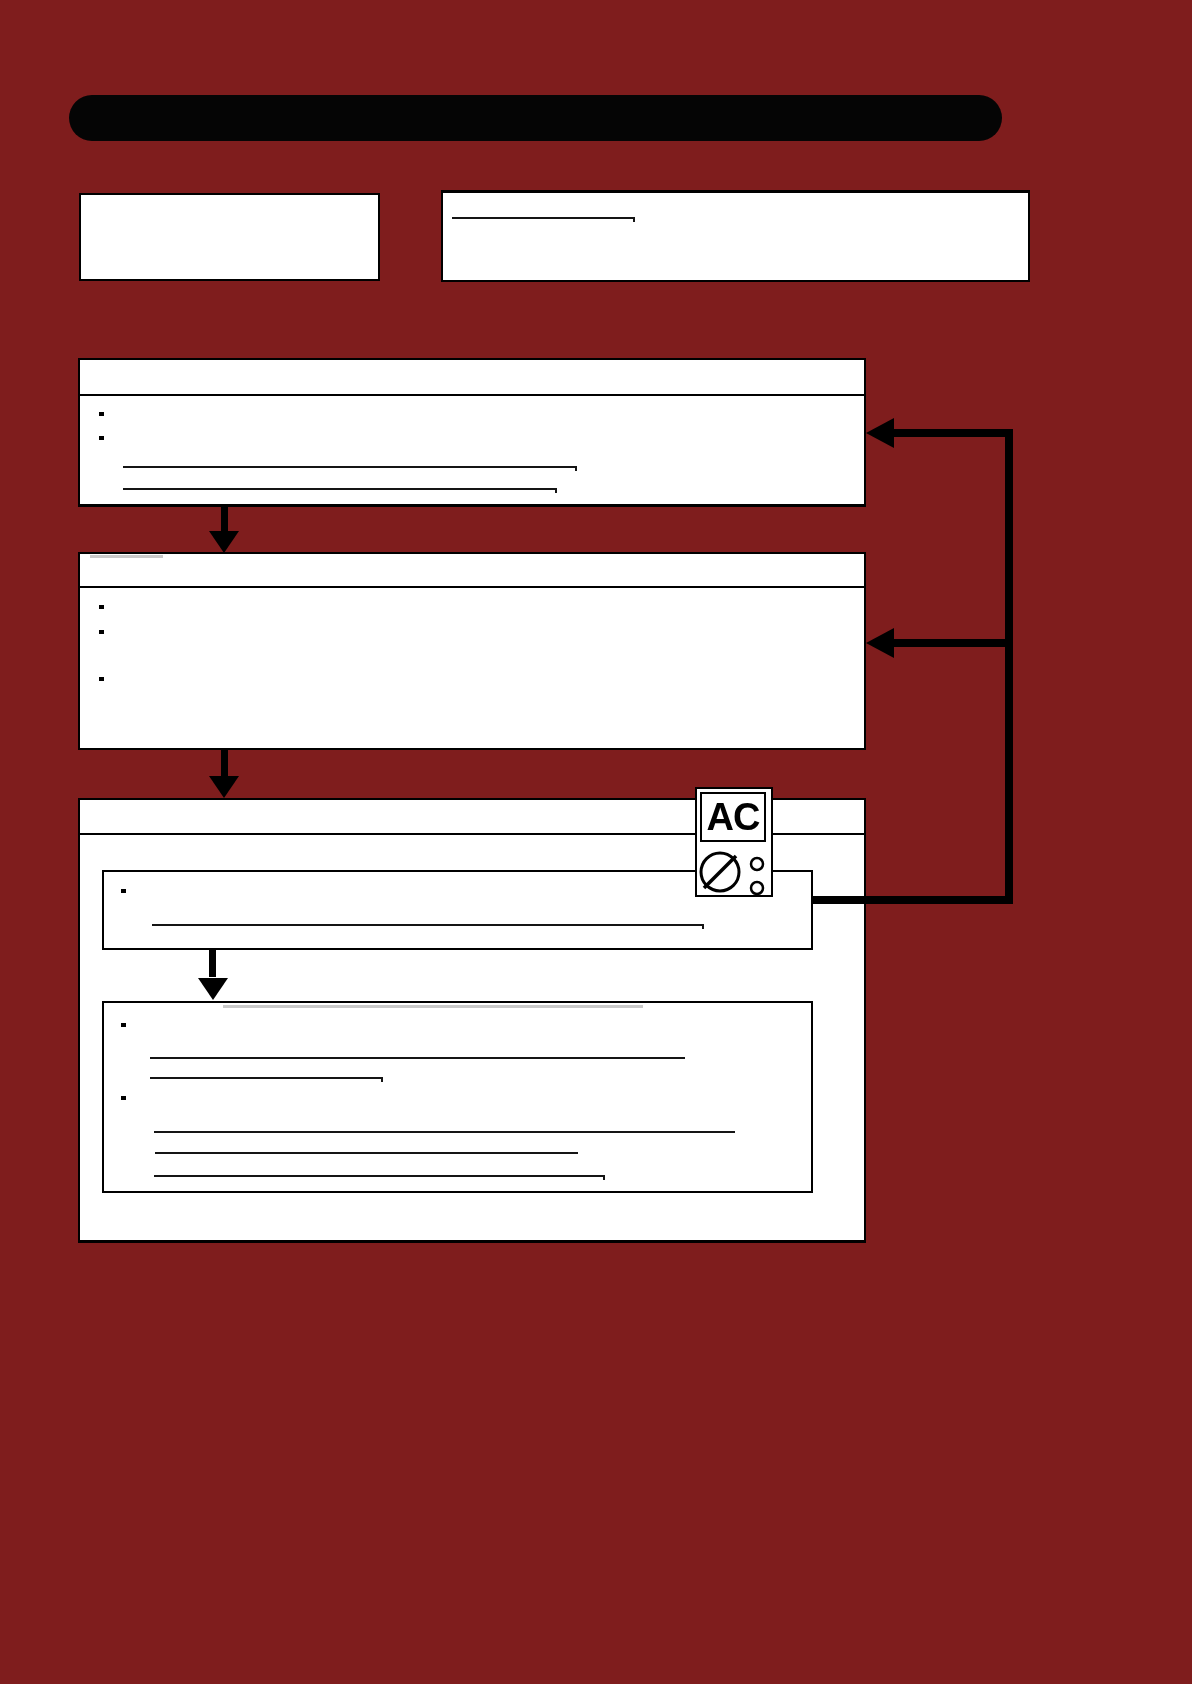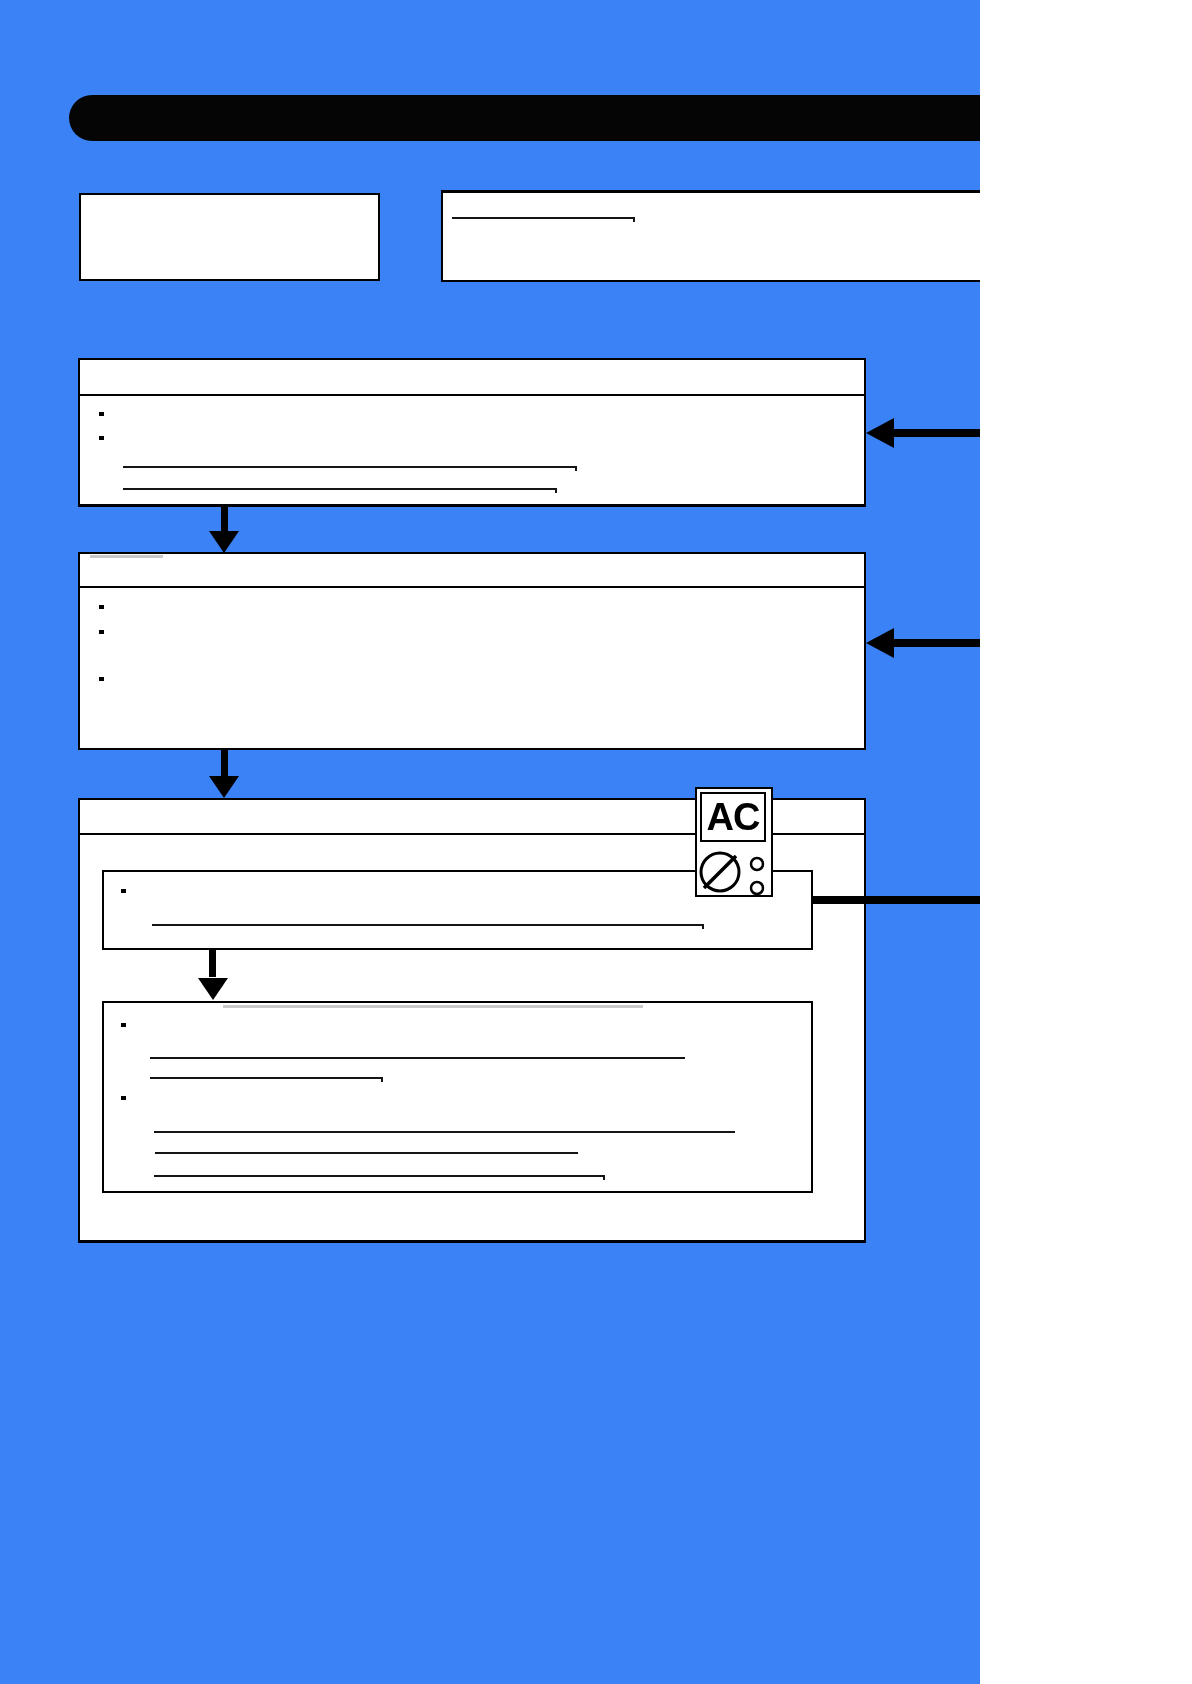--- a/index.html
+++ b/index.html
@@ -1,17 +1,17 @@
 <!DOCTYPE html>
 <html><head>
 <meta charset="utf-8">
 <style>
   html,body{margin:0;padding:0;background:#ffffff;}
   .page{
-    position:relative;width:980px;height:1684px;background:#3b82f6;
+    position:relative;width:1192px;height:1684px;background:#7f1d1d;
     font-family:"Liberation Sans",sans-serif;overflow:hidden;
   }
   
   .banner{
     position:absolute;left:69px;top:95px;width:933px;height:46px;
     background:#050505;border-radius:23px;
   }
   
   .note-left{
     position:absolute;left:79px;top:193px;width:301px;height:88px;

